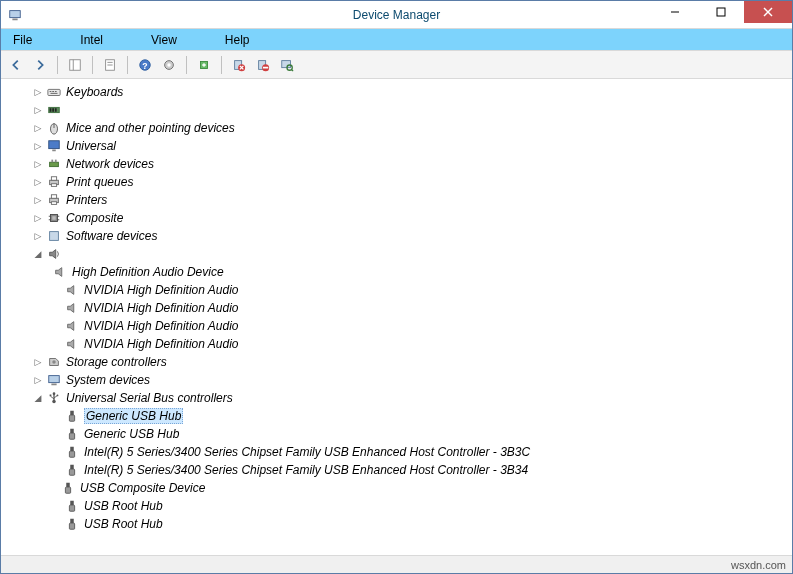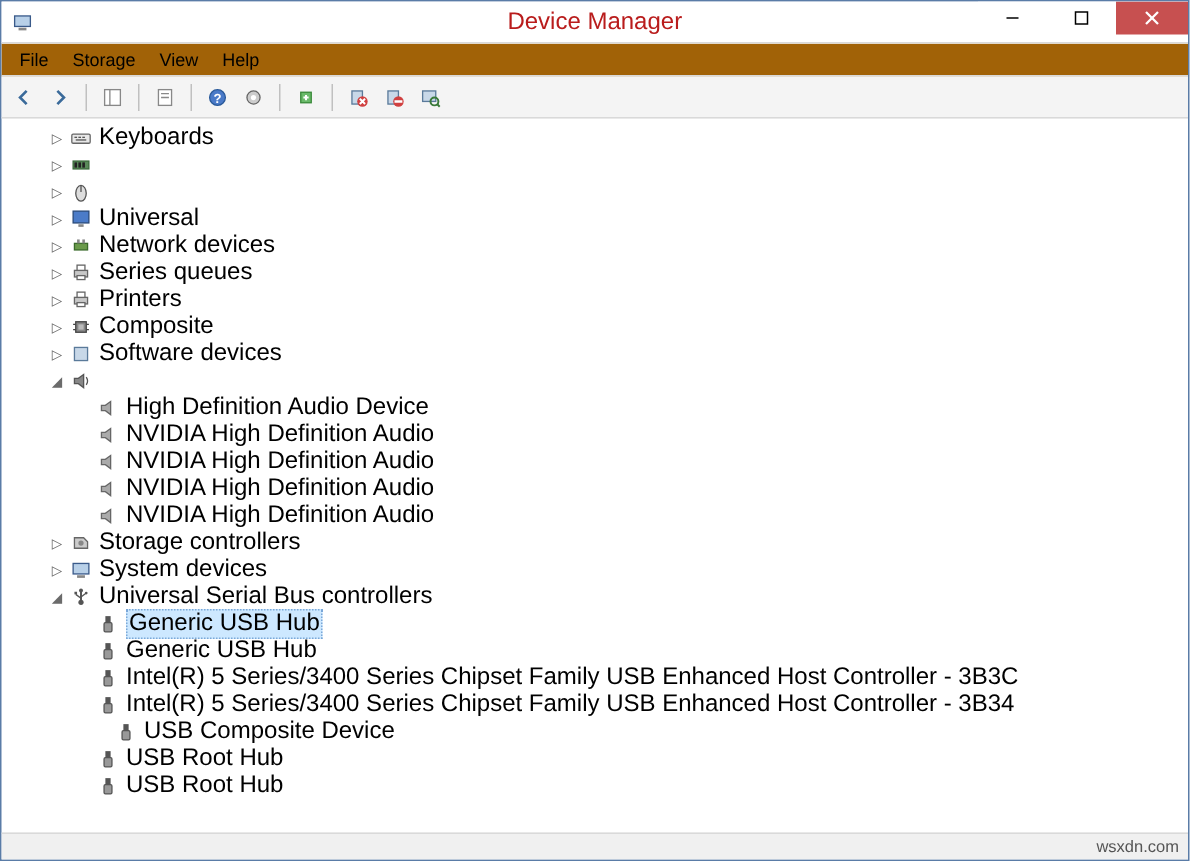--- a/index.html
+++ b/index.html
@@ -25,22 +25,22 @@
       width: 16px; height: 16px;
       margin: 0 6px;
       display: inline-flex;
       align-items: center;
       justify-content: center;
     }
     .titlebar-title {
       position: absolute;
       left: 50%;
       transform: translateX(-50%);
-      font-size: 16px;
-      color: #b91c1c;
+      font-size: 12px;
+      color: #0c4a6e;
     }
     .win-controls {
       position: absolute;
       right: 0; top: 0;
       display: flex;
       height: 22px;
     }
     .win-btn {
       width: 46px;
       height: 22px;
@@ -48,26 +48,27 @@
       align-items: center;
       justify-content: center;
       font-family: "Segoe UI Symbol", sans-serif;
       font-size: 10px;
       background: #fff;
       color: #000;
     }
     .win-btn.close { background: #c75050; color: #fff; width: 48px; }
     .menubar {
       height: 22px;
-      background: #a16207;
+      background: #7dd3fc;
       display: flex;
       align-items: center;
       padding: 0 4px;
       border-bottom: 1px solid #d9d9d9;
       font-size: 12px;
+      gap: 32px;
     }
     .menu-item { padding: 2px 8px; cursor: default; }
     .toolbar {
       height: 28px;
       background: #f4f4f4;
       display: flex;
       align-items: center;
       padding: 0 4px;
       border-bottom: 1px solid #d9d9d9;
       gap: 2px;
@@ -110,21 +111,21 @@
     }
     .expander.blank { visibility: hidden; }
     .node-icon {
       width: 16px; height: 16px;
       margin-right: 4px;
       display: inline-flex;
       align-items: center;
       justify-content: center;
       flex-shrink: 0;
     }
-    .node-label { font-size: 16px; color: #000; }
+    .node-label { font-size: 12px; color: #000; font-style: italic; }
     .node-label.selected {
       background: #cde8ff;
       border: 1px dotted #7aa7d8;
       padding: 0 1px;
     }
     .statusbar {
       position: absolute;
       bottom: 0; left: 0; right: 0;
       height: 18px;
       background: #f0f0f0;
@@ -169,21 +170,21 @@
       <svg width="10" height="10">
           <line x1="1" y1="1" x2="9" y2="9" stroke="#fff" stroke-width="1.5"></line>
           <line x1="9" y1="1" x2="1" y2="9" stroke="#fff" stroke-width="1.5"></line>
         </svg>
     </div>
   </div>
 </div>
 
 <div class="menubar" id="menubar">
     <div class="menu-item">File</div>
-    <div class="menu-item">Storage</div>
+    <div class="menu-item">Intel</div>
     <div class="menu-item">View</div>
     <div class="menu-item">Help</div>
   </div>
 
 <div class="toolbar" id="toolbar">
     <div class="tb-btn">
       <svg width="14" height="14" viewBox="0 0 16 16">
         <path d="M10 3 L5 8 L10 13" fill="none" stroke="#3a6a9a" stroke-width="2"></path>
       </svg>
     </div>
@@ -277,20 +278,21 @@
       </span>
     </div>
     <div class="tree-node" style="padding-left: 30px;">
       <span class="expander">▷</span>
       <span class="node-icon">
         <svg width="14" height="14" viewBox="0 0 16 16">
           <ellipse cx="8" cy="9" rx="4" ry="6" fill="#ddd" stroke="#555"></ellipse>
           <line x1="8" y1="3" x2="8" y2="8" stroke="#555"></line>
         </svg>
       </span>
+      <span class="node-label">Mice and other pointing devices</span>
     </div>
     <div class="tree-node" style="padding-left: 30px;">
       <span class="expander">▷</span>
       <span class="node-icon">
         <svg width="14" height="14" viewBox="0 0 16 16">
           <rect x="2" y="2" width="12" height="9" fill="#4b7bc8" stroke="#2a4a7a"></rect>
           <rect x="6" y="12" width="4" height="2" fill="#888"></rect>
         </svg>
       </span>
       <span class="node-label">Universal</span>
@@ -308,21 +310,21 @@
     </div>
     <div class="tree-node" style="padding-left: 30px;">
       <span class="expander">▷</span>
       <span class="node-icon">
         <svg width="14" height="14" viewBox="0 0 16 16">
           <rect x="3" y="6" width="10" height="5" fill="#c8c8c8" stroke="#666"></rect>
           <rect x="5" y="2" width="6" height="4" fill="#fff" stroke="#666"></rect>
           <rect x="5" y="10" width="6" height="3" fill="#fff" stroke="#666"></rect>
         </svg>
       </span>
-      <span class="node-label">Series queues</span>
+      <span class="node-label">Print queues</span>
     </div>
     <div class="tree-node" style="padding-left: 30px;">
       <span class="expander">▷</span>
       <span class="node-icon">
         <svg width="14" height="14" viewBox="0 0 16 16">
           <rect x="3" y="6" width="10" height="5" fill="#c8c8c8" stroke="#666"></rect>
           <rect x="5" y="2" width="6" height="4" fill="#fff" stroke="#666"></rect>
           <rect x="5" y="10" width="6" height="3" fill="#fff" stroke="#666"></rect>
         </svg>
       </span>
@@ -353,21 +355,21 @@
     </div>
     <div class="tree-node" style="padding-left: 30px;">
       <span class="expander">◢</span>
       <span class="node-icon">
         <svg width="14" height="14" viewBox="0 0 16 16">
           <polygon points="3,6 6,6 10,3 10,13 6,10 3,10" fill="#888" stroke="#555"></polygon>
           <path d="M12 5 Q14 8 12 11" fill="none" stroke="#555"></path>
         </svg>
       </span>
     </div>
-    <div class="tree-node" style="padding-left: 48px;">
+    <div class="tree-node" style="padding-left: 36px;">
       <span class="expander blank"></span>
       <span class="node-icon">
         <svg width="14" height="14" viewBox="0 0 16 16">
           <polygon points="3,6 6,6 10,3 10,13 6,10 3,10" fill="#aaa" stroke="#666"></polygon>
         </svg>
       </span>
       <span class="node-label">High Definition Audio Device</span>
     </div>
     <div class="tree-node" style="padding-left: 48px;">
       <span class="expander blank"></span>
@@ -473,21 +475,21 @@
     <div class="tree-node" style="padding-left: 48px;">
       <span class="expander blank"></span>
       <span class="node-icon">
         <svg width="14" height="14" viewBox="0 0 16 16">
           <rect x="6" y="2" width="4" height="5" fill="#555"></rect>
           <rect x="5" y="7" width="6" height="7" rx="1" fill="#999" stroke="#555"></rect>
         </svg>
       </span>
       <span class="node-label">Intel(R) 5 Series/3400 Series Chipset Family USB Enhanced Host Controller - 3B34</span>
     </div>
-    <div class="tree-node" style="padding-left: 60px;">
+    <div class="tree-node" style="padding-left: 44px;">
       <span class="expander blank"></span>
       <span class="node-icon">
         <svg width="14" height="14" viewBox="0 0 16 16">
           <rect x="6" y="2" width="4" height="5" fill="#555"></rect>
           <rect x="5" y="7" width="6" height="7" rx="1" fill="#999" stroke="#555"></rect>
         </svg>
       </span>
       <span class="node-label">USB Composite Device</span>
     </div>
     <div class="tree-node" style="padding-left: 48px;">

